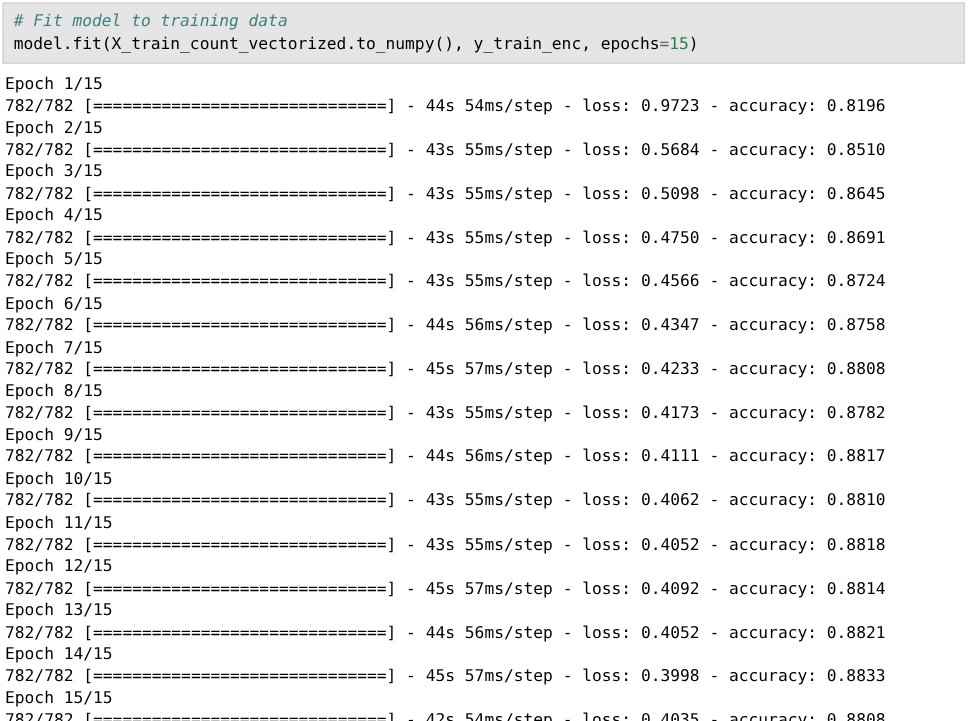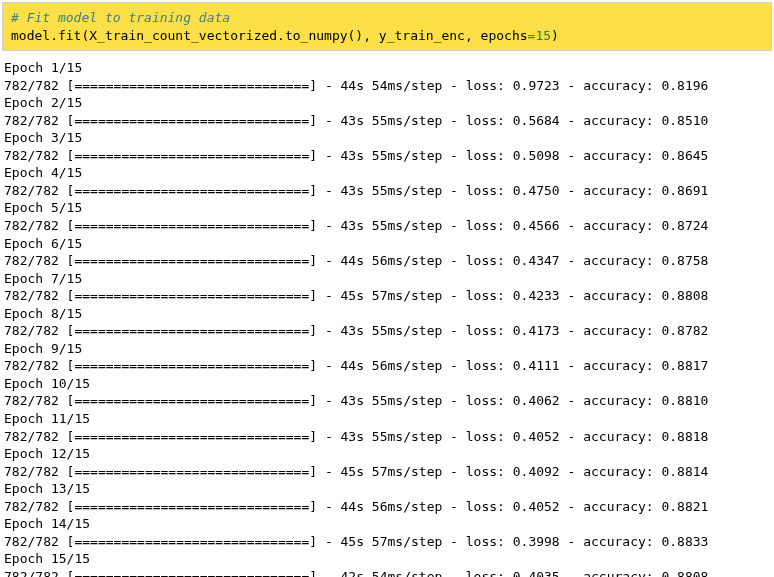--- a/index.html
+++ b/index.html
@@ -5,21 +5,21 @@
     * { margin: 0; padding: 0; box-sizing: border-box; }
     body {
       font-family: "DejaVu Sans Mono", Menlo, Consolas, monospace;
       font-size: 13px;
       line-height: 1.35;
       background: #fff;
       color: #000;
       padding: 2px;
     }
     .code-cell {
-      background: #fde047;
+      background: #e5e5e5;
       border: 1px solid #cfcfcf;
       padding: 6px 8px;
       white-space: pre;
       color: #000;
       margin-bottom: 8px;
     }
     .comment { color: #408080; font-style: italic; }
     .method { color: #000; }
     .number { color: #208050; }
     .assign { color: #666; }

